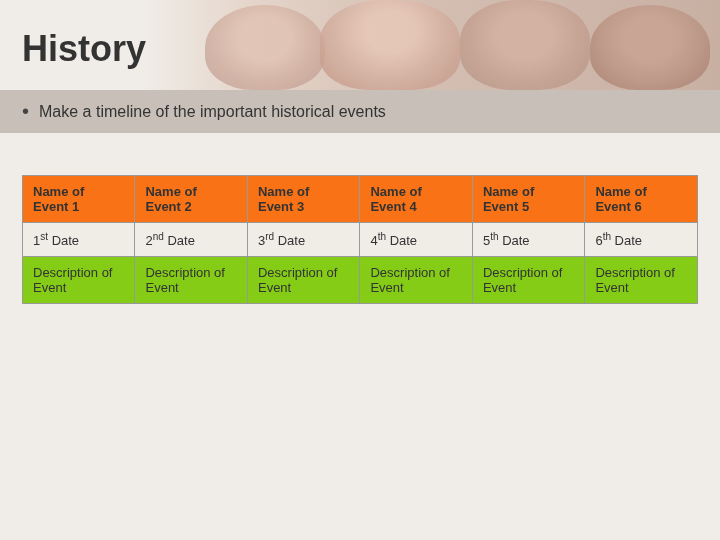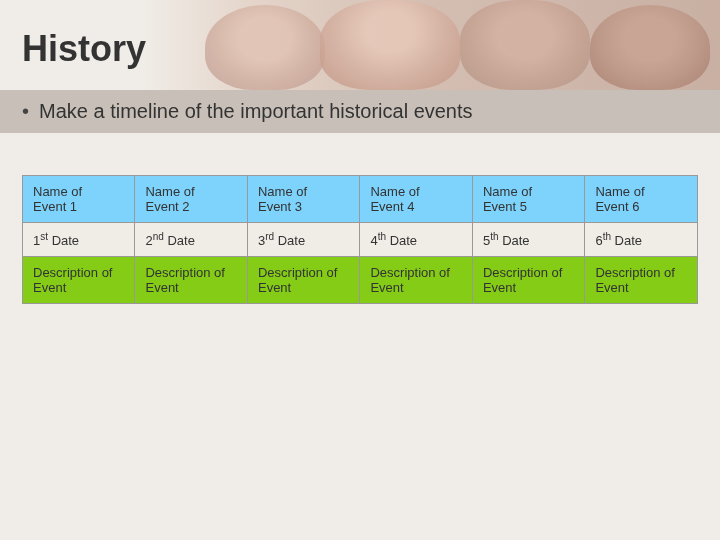--- a/index.html
+++ b/index.html
@@ -120,21 +120,21 @@
       gap: 10px;
       z-index: 10;
     }
 
     .bullet {
       font-size: 20px;
       color: #444;
     }
 
     .subtitle-text {
-      font-size: 20px;
+      font-size: 16px;
       color: #333333;
     }
 
     
     .timeline-container {
       position: absolute;
       top: 175px;
       left: 22px;
       right: 22px;
       z-index: 10;
@@ -149,22 +149,22 @@
       border: 1px solid #999;
       padding: 8px 10px;
       font-size: 13px;
       color: #333;
       background: #f5f2ee;
       vertical-align: top;
       width: 16.66%;
     }
 
     .timeline-table tr:first-child td {
-      background: #7dd3fc;
-      font-weight: normal;
+      background: #f97316;
+      font-weight: bold;
     }
 
     .timeline-table tr:nth-child(2) td {
       background: #f0ece6;
     }
 
     .timeline-table tr:nth-child(3) td {
       background: #84cc16;
     }
 

